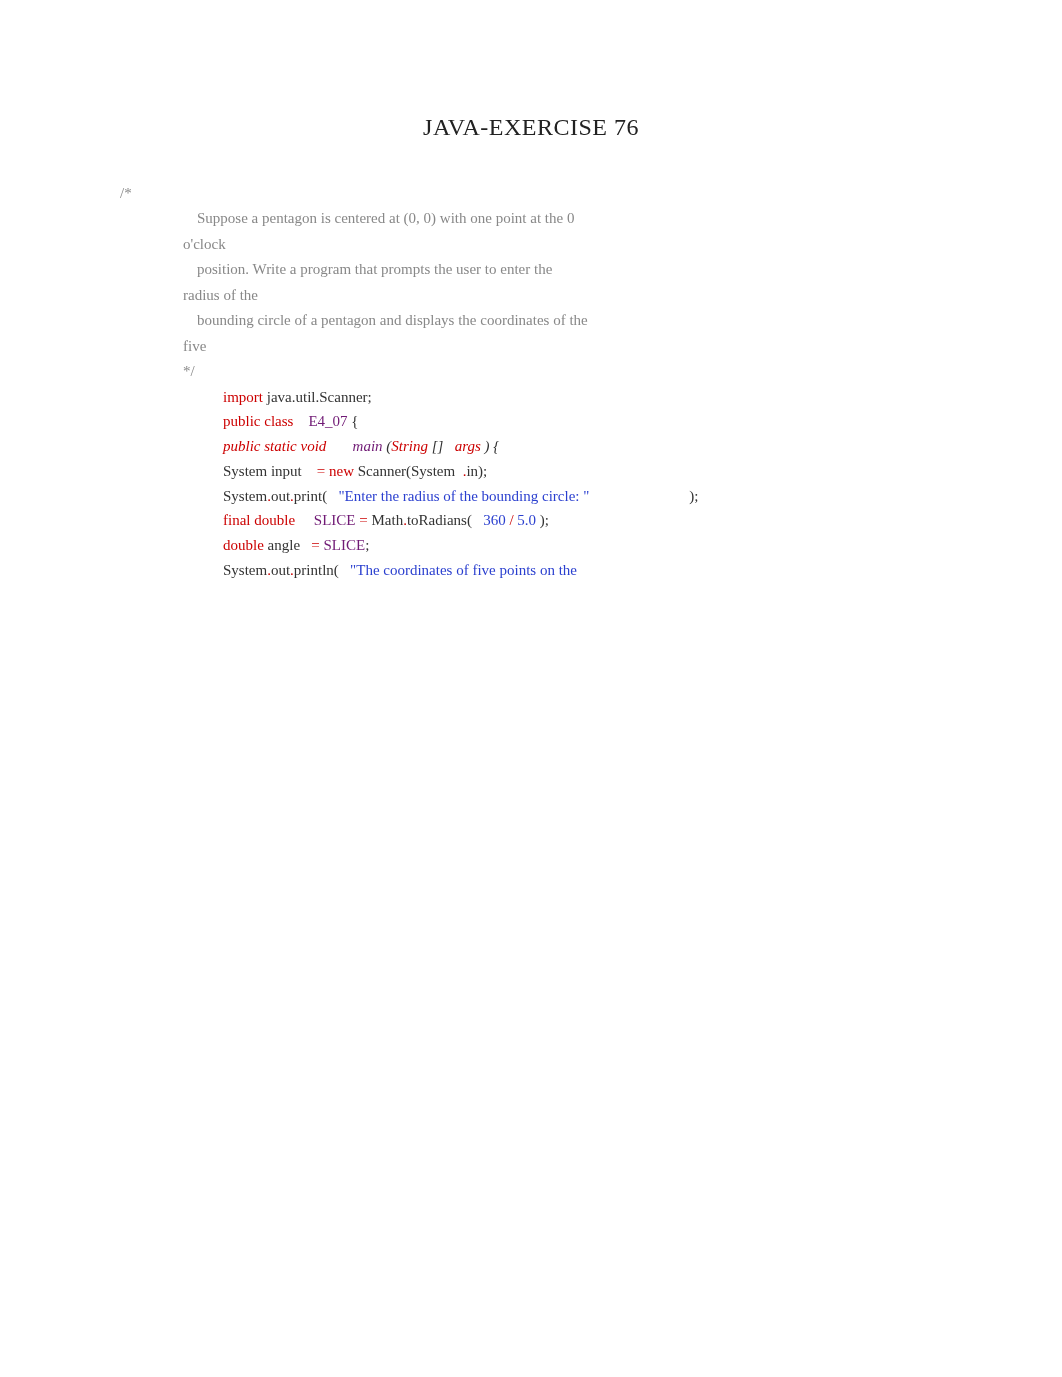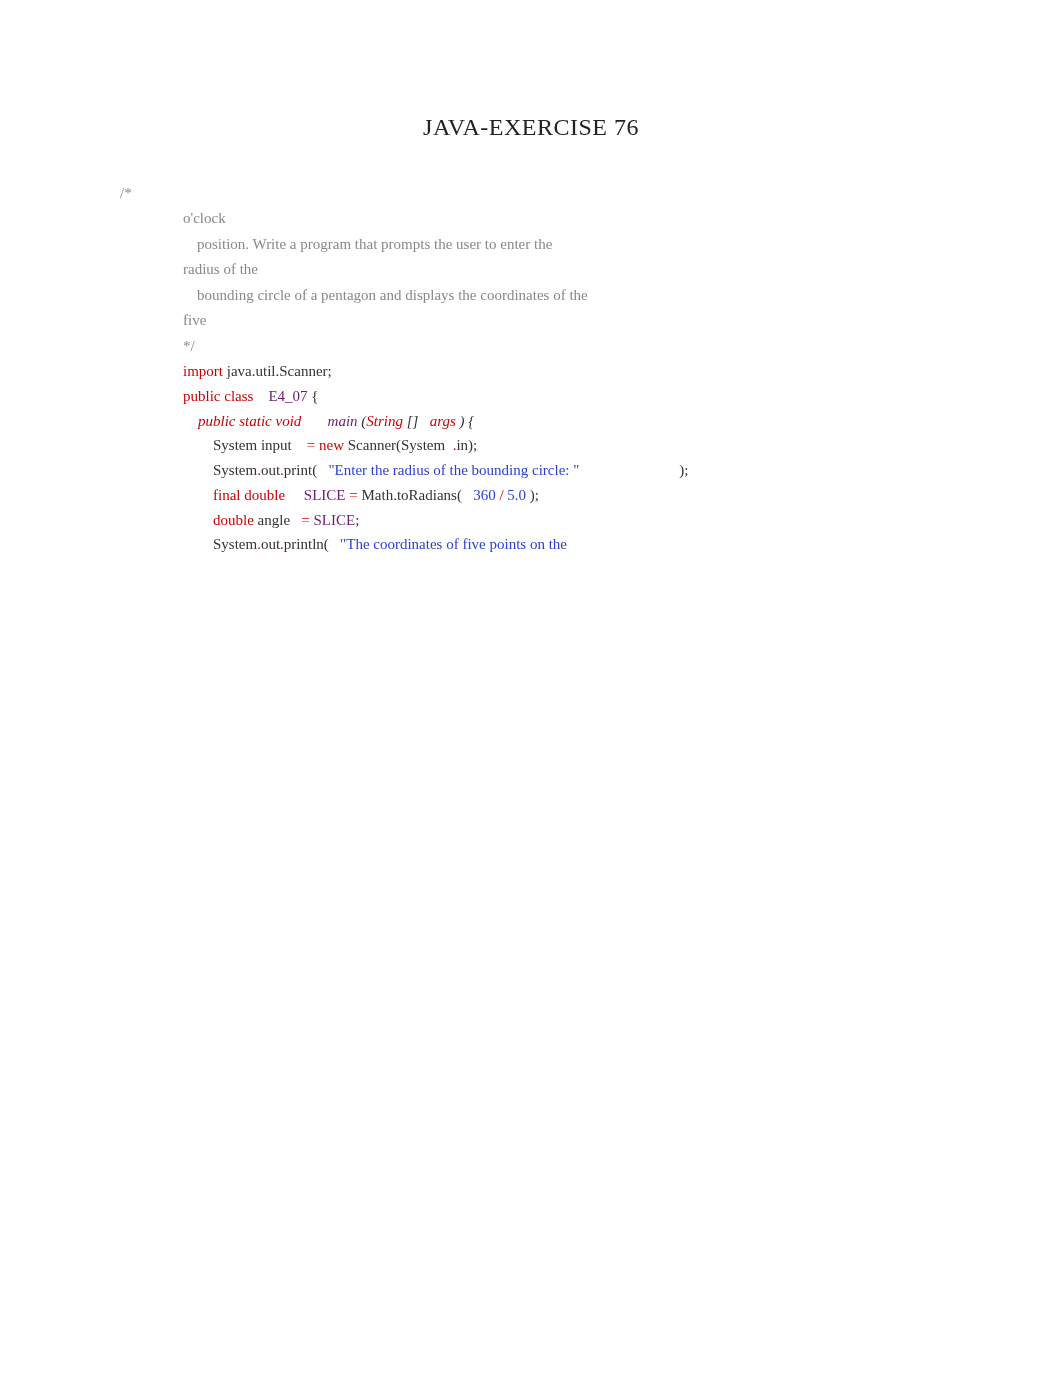--- a/index.html
+++ b/index.html
@@ -53,34 +53,35 @@
     line-height: 1.65;
   }
   .kw-red { color: #cc0000; }
   .kw-blue { color: #701a75; }
   .kw-num { color: #2a3fcf; }
   .str { color: #2a3fcf; }
   .ident { color: #333; }
   .ml0 { margin-left: 0; }
   .ml1 { margin-left: 15px; font-style: italic; }
   .ml2 { margin-left: 30px; }
-  .linewrap { display:block; }
+  .linewrap { display:block;margin-left:40px; }
 </style>
 </head>
 <body>
 
 <div class="page">
 
   <div class="title">JAVA-EXERCISE 76</div>
 
   <div class="content">
 
     <div class="comment-open">/*</div>
 
     <div class="body-lines">
+      <p class="indent">Suppose a pentagon is centered at (0, 0) with one point at the 0</p>
       <p>o'clock</p>
       <p class="indent">position. Write a program that prompts the user to enter the</p>
       <p>radius of the</p>
       <p class="indent">bounding circle of a pentagon and displays the coordinates of the</p>
       <p>five</p>
       <p>*/</p>
     </div>
 
     <div class="code">
 

